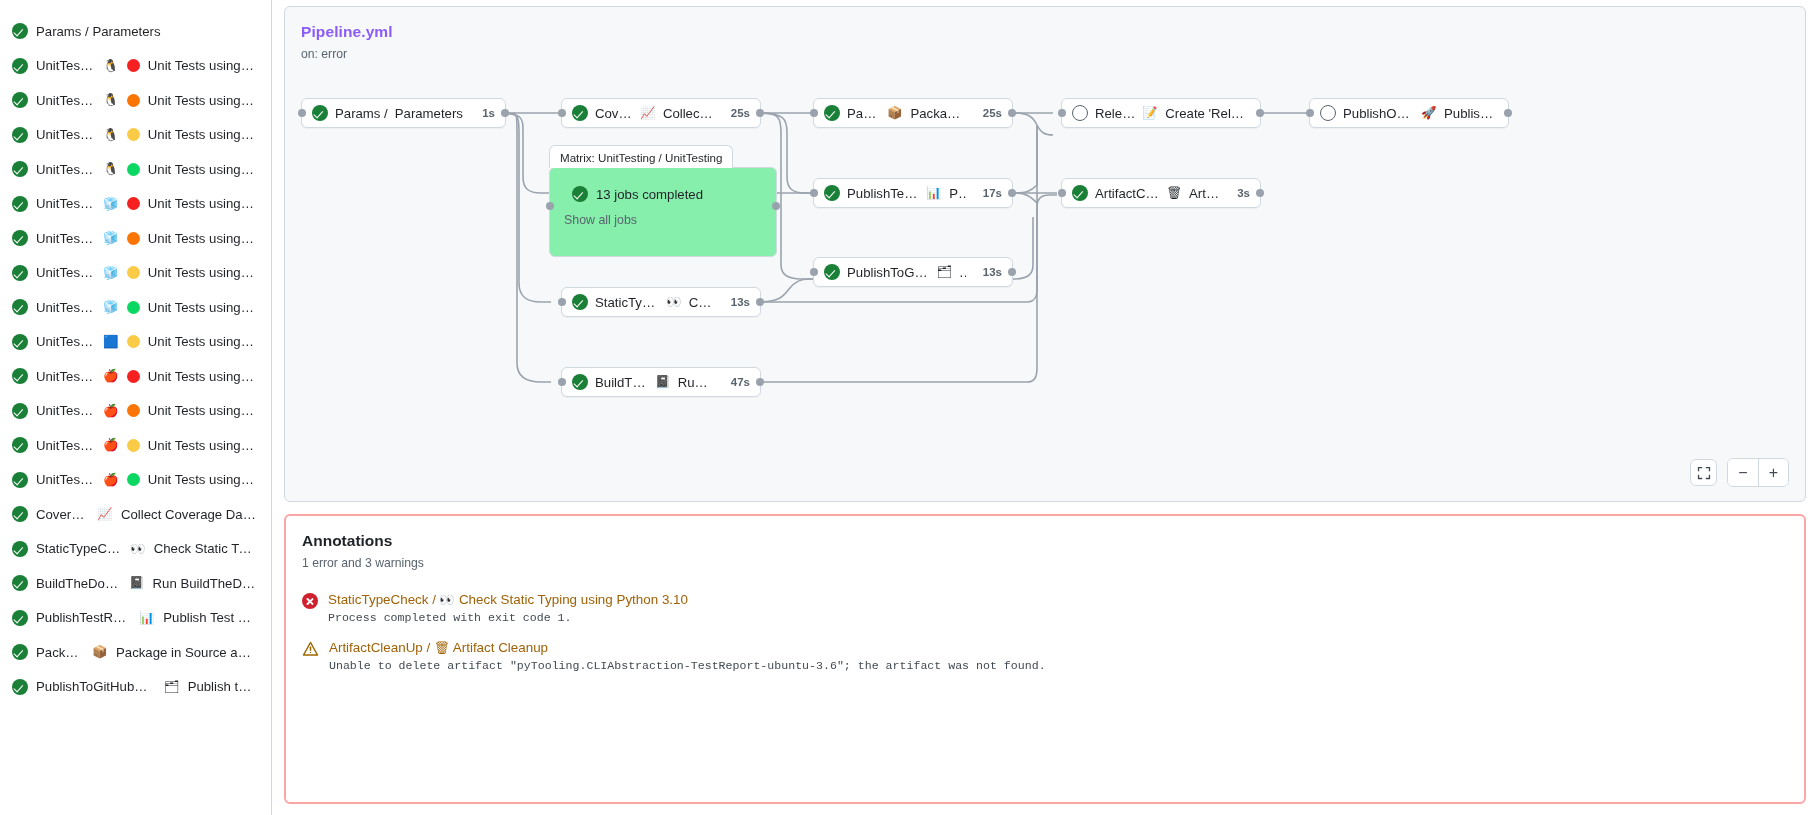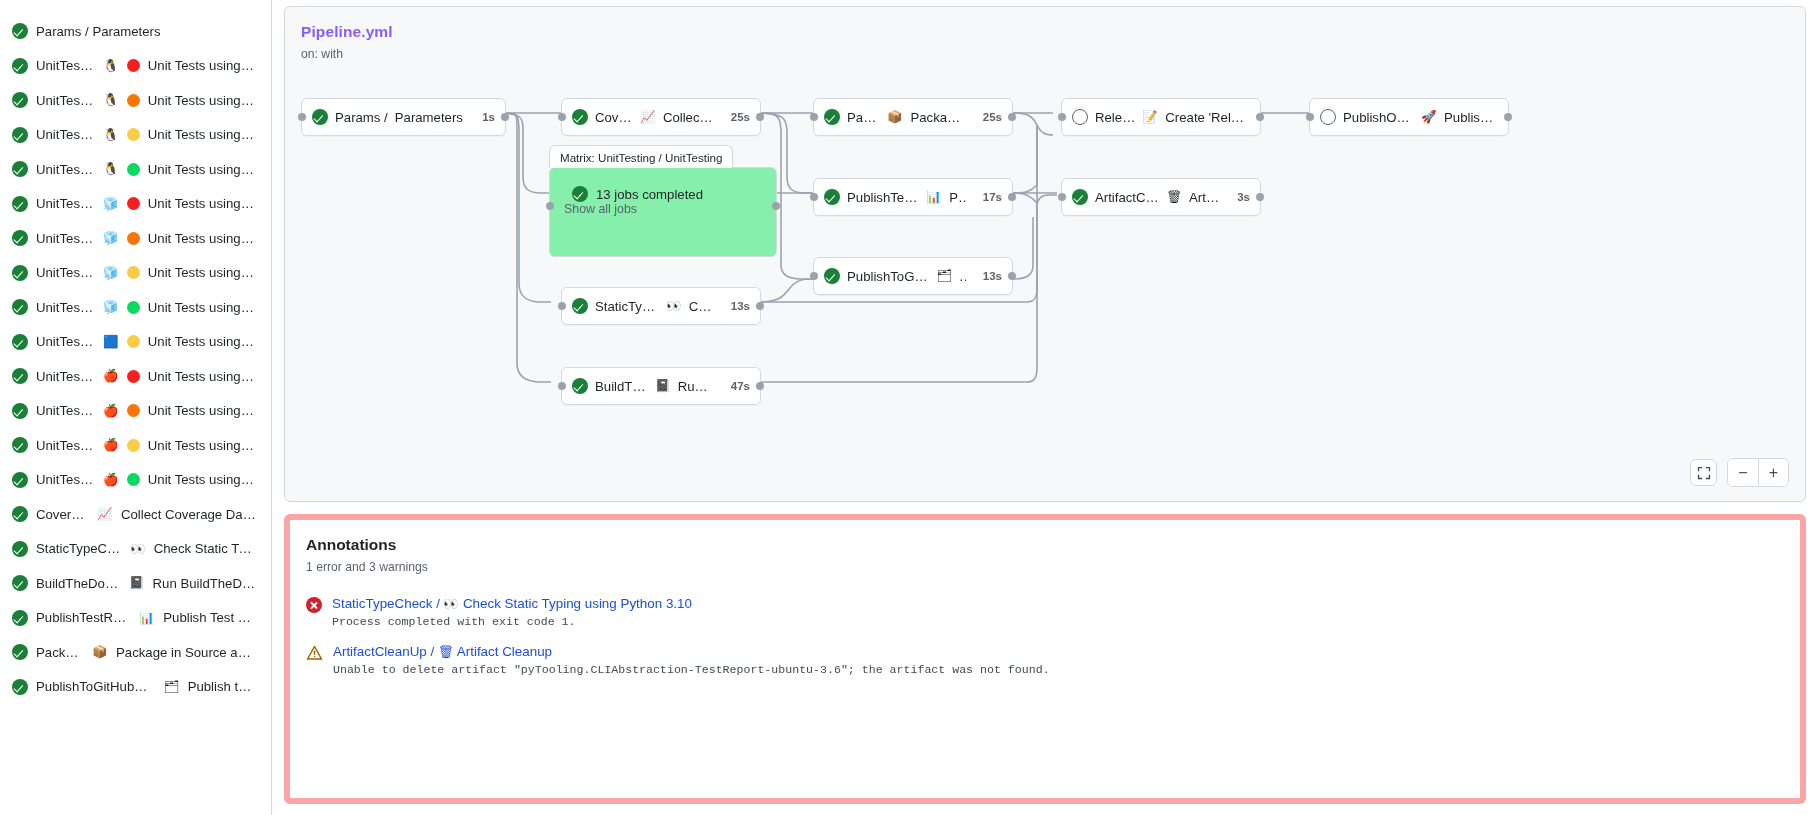--- a/index.html
+++ b/index.html
@@ -104,21 +104,21 @@
   .graph-sub { font-size: 12.2px; color: #59636e; margin-top: 6px; }
 
   .canvas { position: absolute; inset: 0; }
   .canvas svg.edges { position: absolute; left: 0; top: 0; }
 
   .node {
     position: absolute;
     background: #ffffff;
     border: 1px solid #d1d9e0;
     border-radius: 6px;
-    height: 38px;
+    height: 30px;
     display: flex;
     align-items: center;
     gap: 7px;
     padding: 0 10px;
     font-size: 13.2px;
     color: #1f2328;
     white-space: nowrap;
     cursor: pointer;
     box-shadow: 0 1px 0 rgba(31,35,40,0.04);
   }
@@ -151,21 +151,21 @@
     border-bottom: none;
     border-radius: 6px 6px 0 0;
     height: 23px;
     padding: 0 10px;
     display: flex; align-items: center;
     font-size: 11.6px; color: #1f2328;
     transform: translateY(-22px);
   }
   .matrix-body { padding: 18px 14px 12px 14px; }
   .matrix-row { display: flex; align-items: center; gap: 8px; font-size: 13.2px; margin-left: 8px; }
-  .matrix-link { margin-top: 0; font-size: 12.4px; color: #59636e; cursor: pointer; }
+  .matrix-link { margin-top: 11px; font-size: 12.4px; color: #59636e; cursor: pointer; }
 
   
   .zoom-ctrls {
     position: absolute; right: 16px; bottom: 14px;
     display: flex; align-items: center; gap: 10px;
   }
   .zbtn {
     width: 27px; height: 27px;
     display: flex; align-items: center; justify-content: center;
     border: 1px solid #d1d9e0; border-radius: 6px; background: #fff;
@@ -174,34 +174,34 @@
   .zgroup { display: flex; border: 1px solid #d1d9e0; border-radius: 6px; overflow: hidden; background: #fff; }
   .zgroup .zb {
     width: 30px; height: 27px; display: flex; align-items: center; justify-content: center;
     background: #fff; cursor: pointer; font-size: 16px; color: #424a53; border: none;
   }
   .zgroup .zb + .zb { border-left: 1px solid #d1d9e0; }
 
   
   .ann-card {
     margin-top: 12px;
-    border: 6px solid #fca5a5;
+    border: 2px solid #fca5a5;
     border-radius: 6px;
     background: #fff;
     height: 290px;
     overflow: hidden;
   }
   .ann-head { padding: 16px 16px 0 16px; }
   .ann-title { font-size: 15.5px; font-weight: 700; }
   .ann-sub { font-size: 12.2px; color: #59636e; margin-top: 6px; }
   .ann-list { padding: 12px 16px 0 16px; }
   .ann-item { display: flex; gap: 10px; padding: 10px 0 6px 0; }
   .ann-ico { flex: 0 0 auto; margin-top: 1px; }
   .ann-main { min-width: 0; }
-  .ann-name { font-size: 13.4px; color: #1d4ed8; }
+  .ann-name { font-size: 13.4px; color: #a16207; }
   .ann-msg {
     margin-top: 4px;
     font-family: "Liberation Mono", monospace;
     font-size: 11.6px;
     color: #424a53;
   }
 </style>
 </head>
 <body>
 
@@ -379,21 +379,21 @@
         <span class="emo">🗂</span>
         <span class="job-label">Publish to G...</span>
       </div>
     </aside>
 
   <main class="main">
 
     <section class="graph-card">
       <div class="graph-head">
         <div class="graph-title">Pipeline.yml</div>
-        <div class="graph-sub">on: with</div>
+        <div class="graph-sub">on: error</div>
       </div>
 
       <div class="canvas">
         <svg class="edges" width="1524" height="496">
           <g fill="none" stroke="#9aa3ad" stroke-width="1.6">
 
             <path d="M210,106 L276,106"></path>
 
             <path d="M210,106 C238,106 238,110 238,126 L238,170 C238,182 244,186 256,186 L264,186"></path>
 

